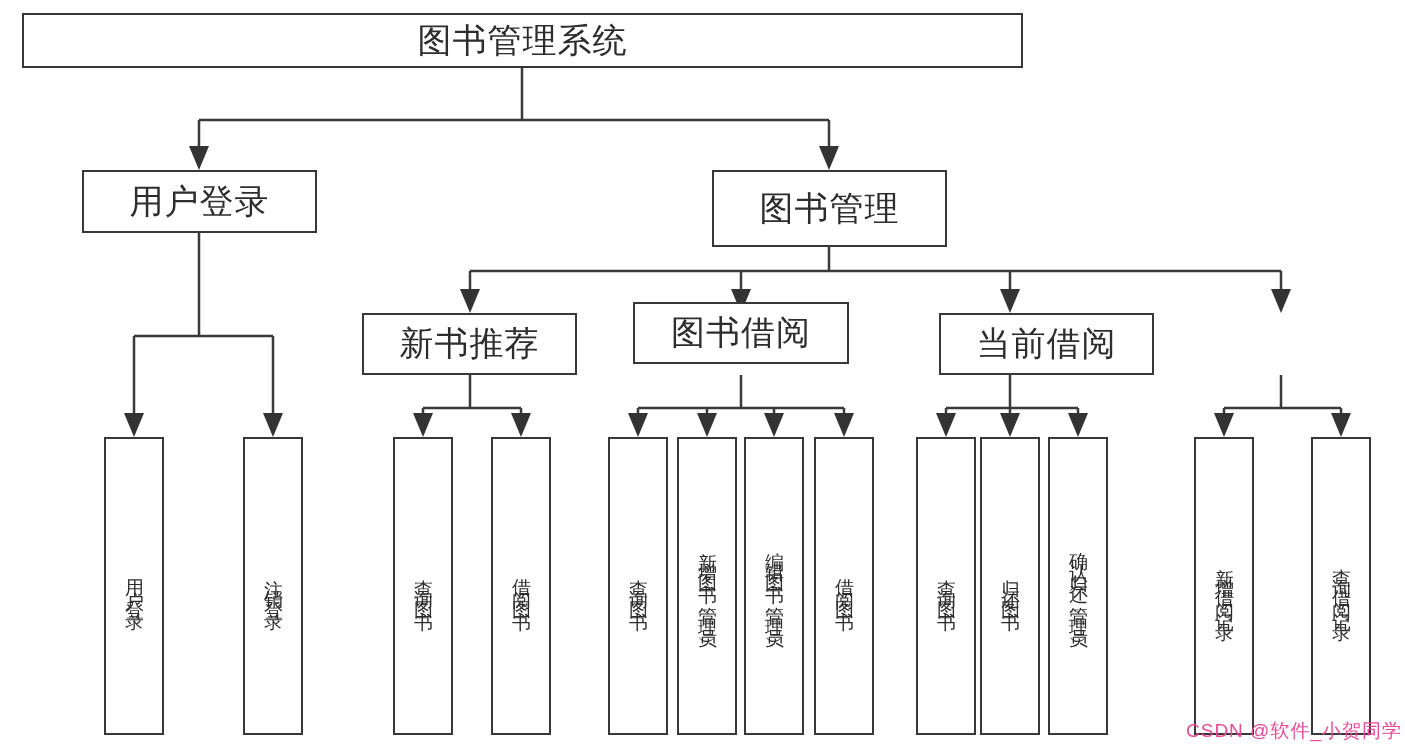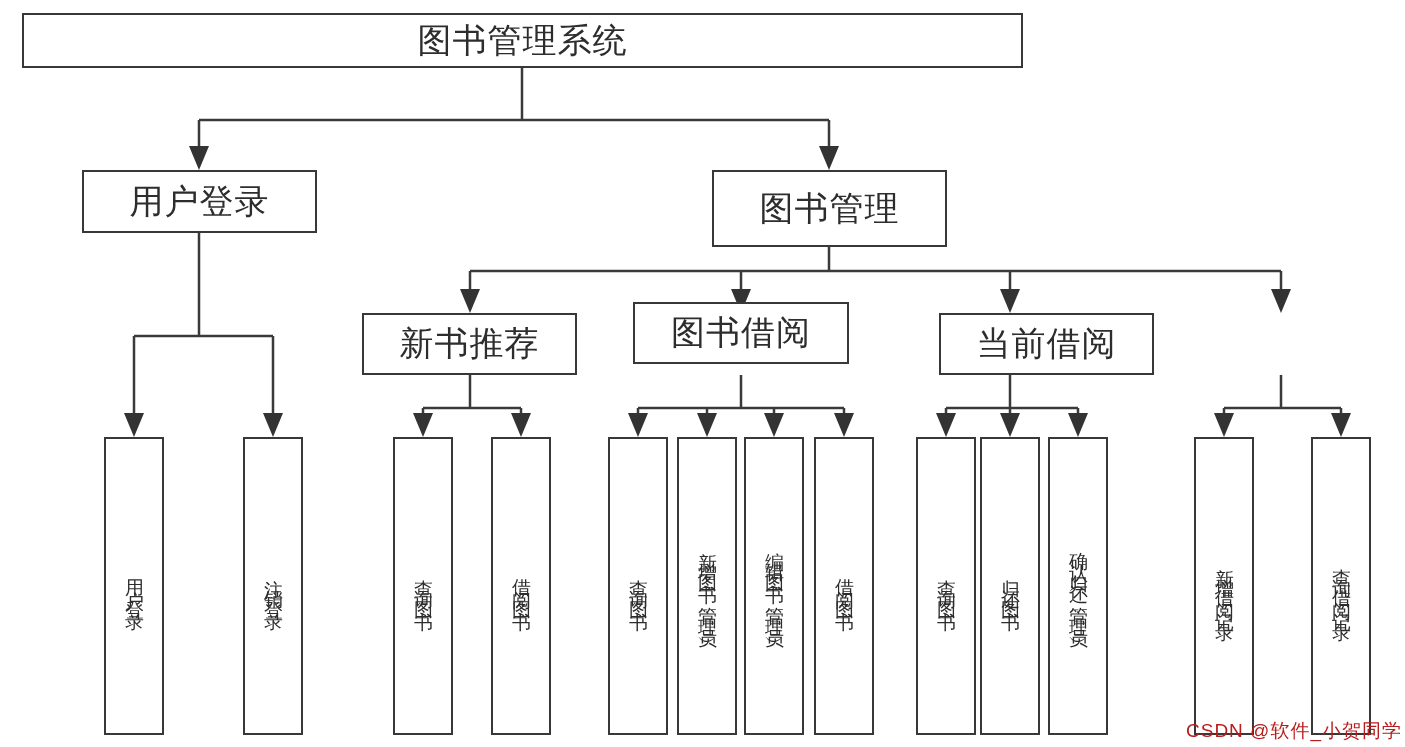--- a/index.html
+++ b/index.html
@@ -38,21 +38,21 @@
     letter-spacing: 11px;
     line-height: 1.1;
     white-space: nowrap;
   }
   .watermark {
     position: absolute;
     left: 1186px;
     top: 718px;
     font-size: 19px;
     letter-spacing: 1px;
-    color: #b91c1c;
+    color: #ec4899;
     white-space: nowrap;
     z-index: 5;
   }
 </style>
 </head>
 <body>
 
 <div class="stage">
 
   <svg class="connectors" viewBox="0 0 1405 747">

